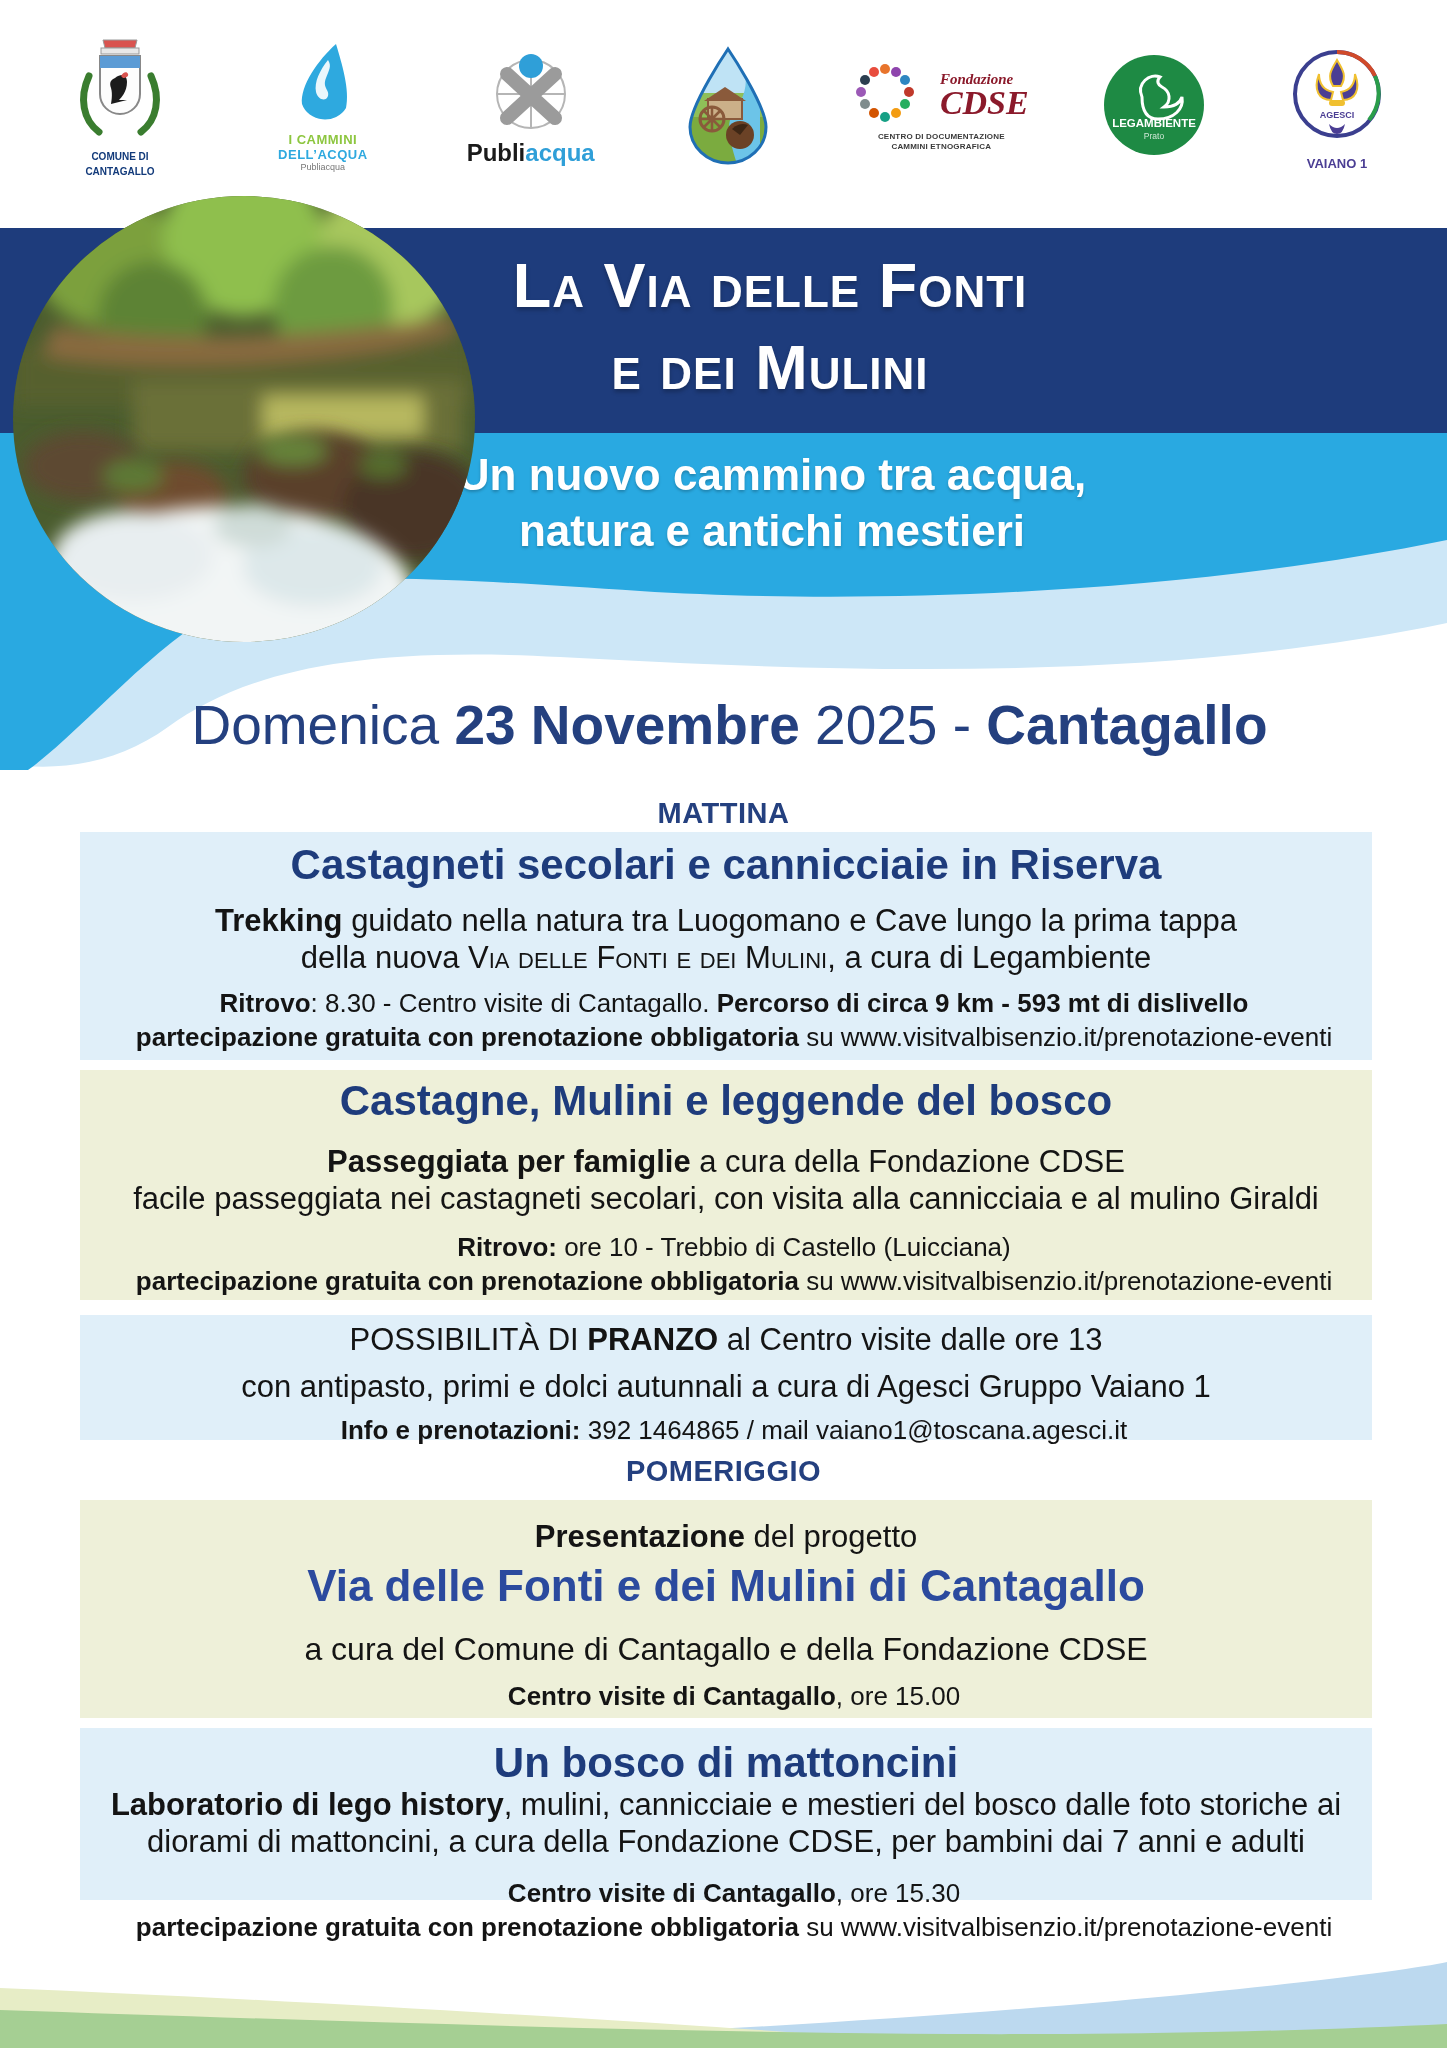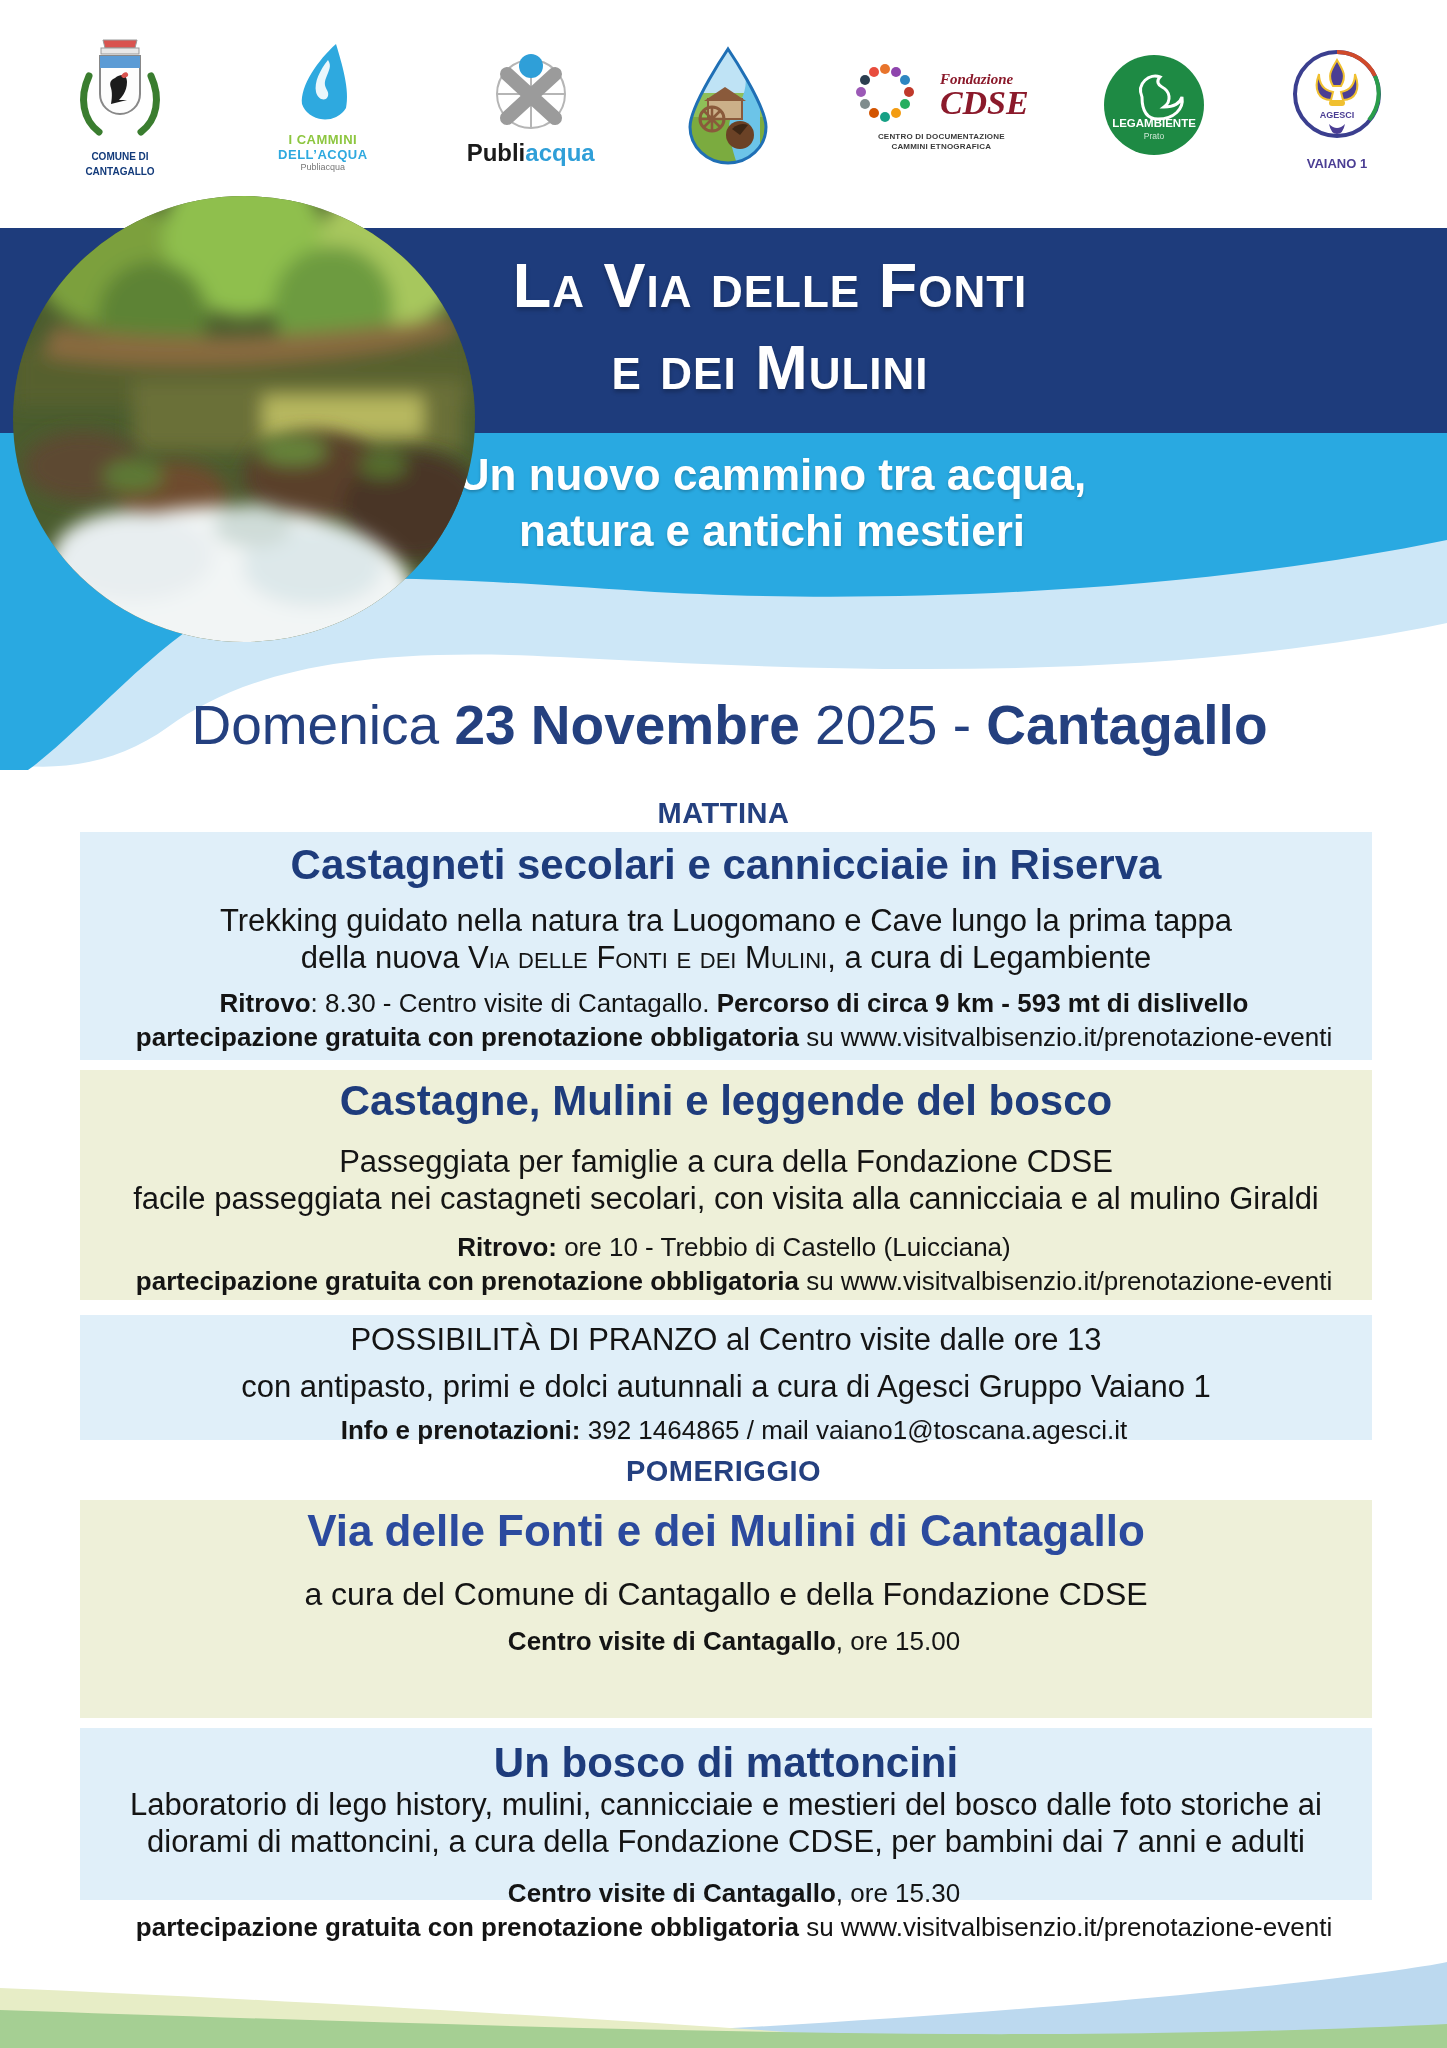--- a/index.html
+++ b/index.html
@@ -89,21 +89,21 @@
     text-align:center;font-size:42px;line-height:46px;font-weight:bold;color:var(--dark-blue);
   }
   #block1 .blk-title{margin-top:10px;}
   #block2 .blk-title{margin-top:8px;}
   #block5 .blk-title{padding-top:12px;}
   .blk-body{text-align:center;font-size:31px;line-height:37px;color:var(--body-ink);}
   #block1 .blk-body{margin-top:14px;}
   #block2 .blk-body{margin-top:19px;}
   #block3 .blk-body{padding-top:6px;}
   #block3 .blk-body .line+.line{margin-top:10px;}
-  .blk-body .b{font-weight:normal;text-align:right;}
+  .blk-body .b{font-weight:bold;text-align:right;}
   .sc{font-variant:small-caps;}
   .blk-details{margin-top:10px;padding-left:16px;font-size:26px;line-height:34px;color:var(--body-ink);text-align:center;}
   #block2 .blk-details{margin-top:13px;}
   #block3 .blk-details{margin-top:8px;}
   #block5 .blk-details{margin-top:16px;}
   .blk-details .b{font-weight:bold;}
   
   #block4 .intro{padding-top:18px;text-align:center;font-size:31px;line-height:37px;}
   #block4 .intro .b{font-weight:bold;}
   #block4 .big-title{margin-top:6px;text-align:center;font-size:44px;line-height:50px;font-weight:bold;color:var(--title-blue);}
@@ -334,20 +334,21 @@
     <div class="line"><span>con antipasto, primi e dolci autunnali a cura di Agesci Gruppo Vaiano 1</span></div>
   </div>
   <div class="blk-details">
     <div><span class="b">Info e prenotazioni:</span><span> 392 1464865 / mail vaiano1@toscana.agesci.it</span></div>
   </div>
 </div>
 
 <div id="pomeriggio" class="section-label">POMERIGGIO</div>
 
 <div id="block4" class="block bg-green">
+  <div class="intro"><span class="b">Presentazione</span><span> del progetto</span></div>
   <div class="big-title">Via delle Fonti e dei Mulini di Cantagallo</div>
   <div class="blk-body">
     <div class="line"><span>a cura del Comune di Cantagallo e della Fondazione CDSE</span></div>
   </div>
   <div class="blk-details">
     <div><span class="b">Centro visite di Cantagallo</span><span>, ore 15.00</span></div>
   </div>
 </div>
 
 <div id="block5" class="block bg-blue">

